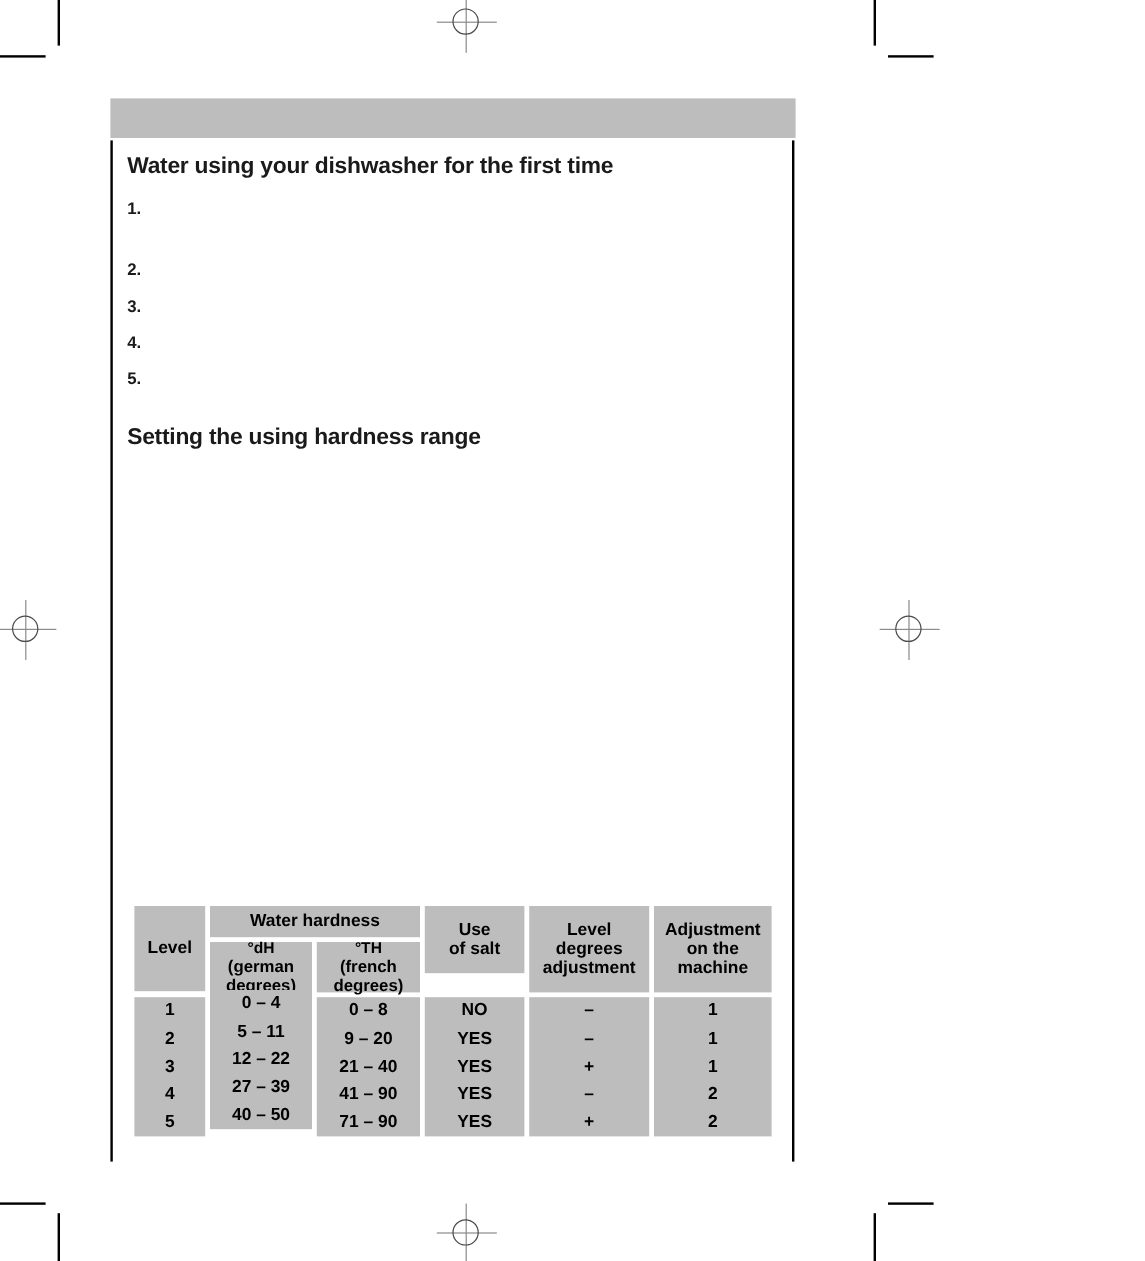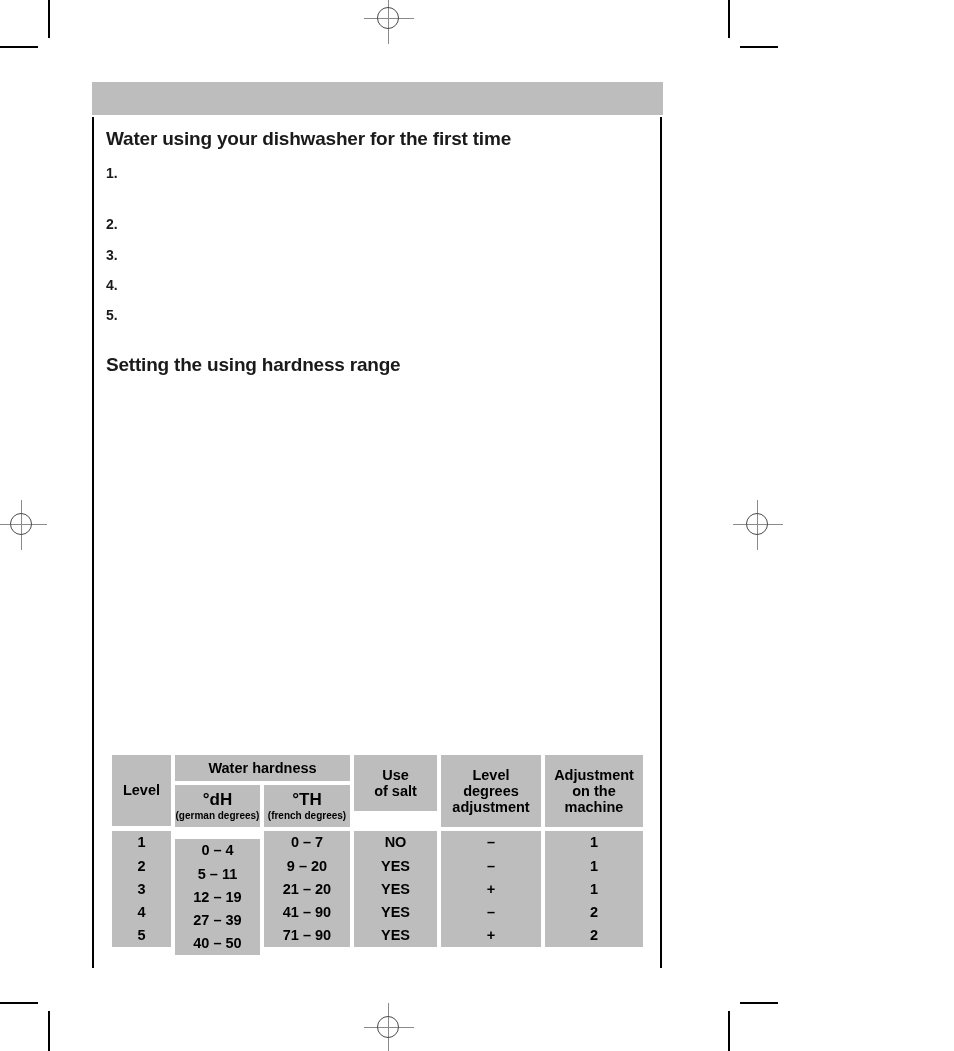--- a/index.html
+++ b/index.html
@@ -113,22 +113,22 @@
     box-sizing: border-box;
     display: flex;
     flex-direction: column;
     align-items: center;
     justify-content: center;
     text-align: center;
     font-size: 14.5px;
     font-weight: bold;
     line-height: 1.12;
   }
-  .unit-label { font-size: 17px; font-weight: bold; }
-  .unit-sub   { font-size: 10px; font-weight: bold; margin-top: 1px; }
+  .unit-label { font-size: 13px; font-weight: bold; }
+  .unit-sub   { font-size: 14px; font-weight: bold; margin-top: 1px; }
 </style>
 </head>
 <body>
 
 <div class="crop-mark" style="left:48px;  top:0px;    width:2px;  height:38px;"></div>
 <div class="crop-mark" style="left:0px;   top:46px;   width:38px; height:2px;"></div>
 <div class="crop-mark" style="left:728px; top:0px;    width:2px;  height:38px;"></div>
 <div class="crop-mark" style="left:740px; top:46px;  width:38px; height:2px;"></div>
 <div class="crop-mark" style="left:48px;  top:1011px; width:2px; height:40px;"></div>
 <div class="crop-mark" style="left:0px; top:1002px; width:38px; height:2px;"></div>
@@ -212,32 +212,32 @@
   </div>
 
   <div class="cell" style="left:0px; top:76px; width:59px; height:116px; justify-content:space-around;">
     <span>1</span>
     <span>2</span>
     <span>3</span>
     <span>4</span>
     <span>5</span>
   </div>
 
-  <div class="cell" style="left:63px; top:84px; width:85px; height:116px; justify-content:space-around;">
+  <div class="cell" style="left:63px; top:70px; width:85px; height:116px; justify-content:space-around;">
     <span>0 – 4</span>
     <span>5 – 11</span>
-    <span>12 – 19</span>
+    <span>12 – 22</span>
     <span>27 – 39</span>
     <span>40 – 50</span>
   </div>
 
   <div class="cell" style="left:152px; top:76px; width:86px; height:116px; justify-content:space-around;">
-    <span>0 – 7</span>
+    <span>0 – 8</span>
     <span>9 – 20</span>
-    <span>21 – 20</span>
+    <span>21 – 40</span>
     <span>41 – 90</span>
     <span>71 – 90</span>
   </div>
 
   <div class="cell" style="left:242px; top:76px; width:83px; height:116px; justify-content:space-around;">
     <span>NO</span>
     <span>YES</span>
     <span>YES</span>
     <span>YES</span>
     <span>YES</span>

